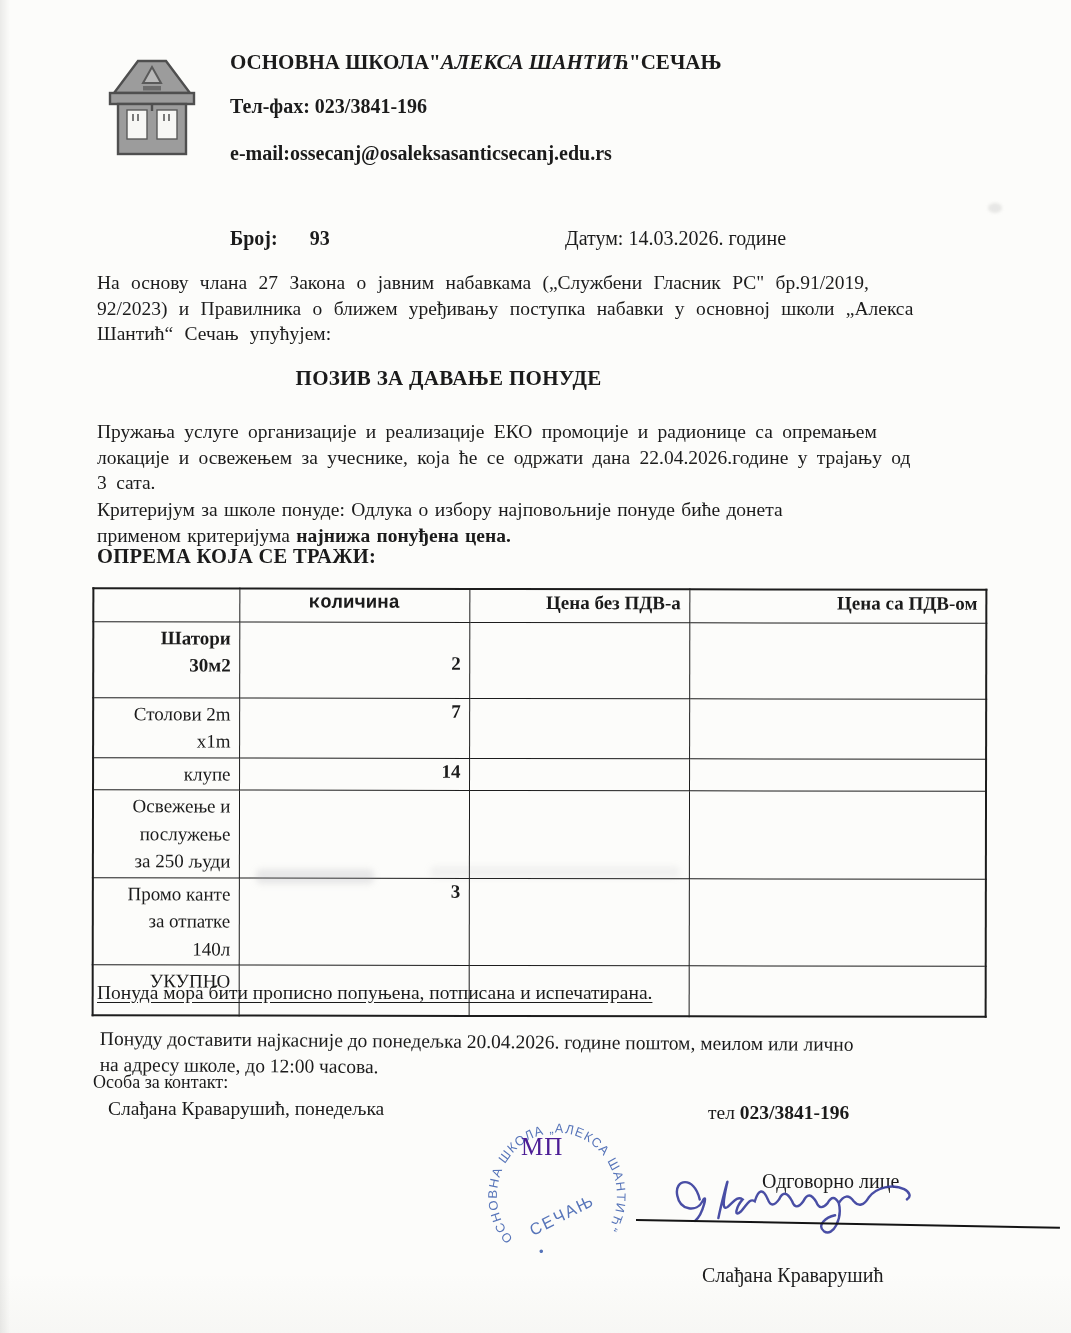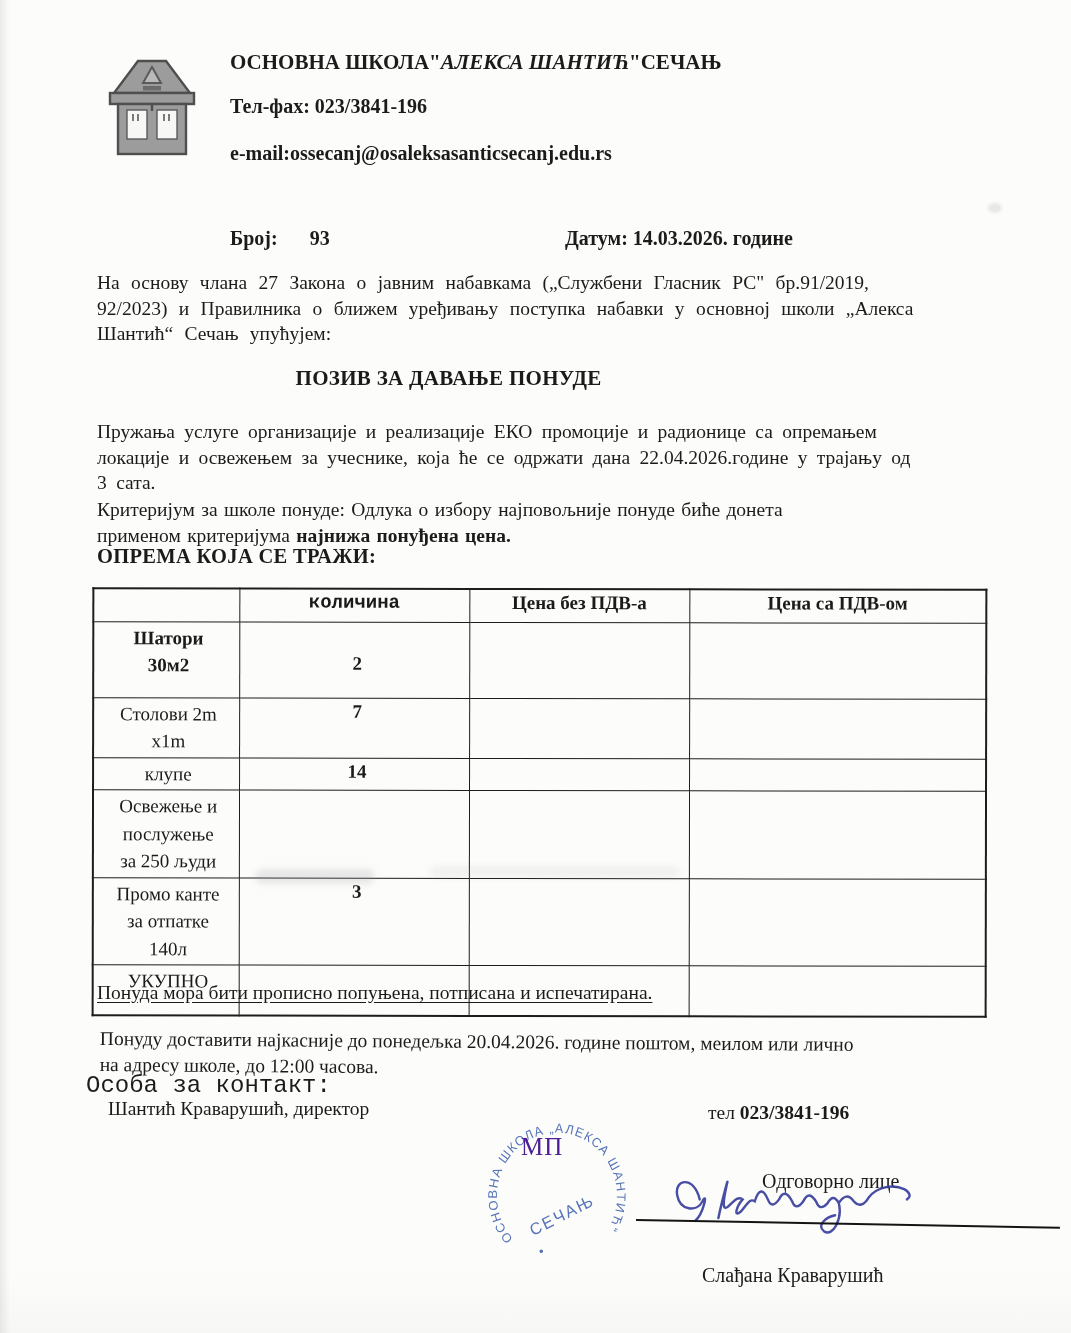--- a/index.html
+++ b/index.html
@@ -27,47 +27,47 @@
   
   .logo{left:103px;top:58px;width:97px;height:102px;}
   .hline{left:230px;font-weight:bold;white-space:nowrap;}
   .l-name{top:50px;font-size:21px;}
   .l-name .it{font-style:italic;margin-top:34px;}
   .l-tel{top:95px;font-size:20px;}
   .l-email{top:142px;font-size:20px;}
   .l-addr{top:187px;font-size:20px;}
   .l-broj{top:227px;font-size:20px;}
   .l-broj .num{margin-left:32px;}
-  .l-datum{left:565px;top:227px;font-size:20px;font-weight:bold;white-space:nowrap;}
+  .l-datum{left:565px;top:227px;font-size:20px;font-weight:normal;white-space:nowrap;}
 
   
   .para{font-size:19.5px;line-height:1.32;white-space:pre-line;}
   .intro{left:97px;top:270px;width:893px;word-spacing:6.5px;}
   .doc-title{left:0;top:366px;width:897px;text-align:center;font-size:21px;font-weight:bold;letter-spacing:0.3px;}
   .service{left:97px;top:419px;width:900px;word-spacing:4.5px;}
   .criteria{left:97px;top:497px;width:900px;word-spacing:1.5px;}
   .equip-h{left:97px;top:545px;font-size:20.5px;font-weight:bold;letter-spacing:0.3px;}
 
   
   .tbl{left:92px;top:588px;border-collapse:collapse;table-layout:fixed;transform:rotate(0.1deg);}
-  .tbl td,.tbl th{border:1.6px solid #1d1d1d;vertical-align:top;padding:2px 8px;font-size:19px;text-align:center;overflow:hidden;}
+  .tbl td,.tbl th{border:1.6px solid #1d1d1d;vertical-align:top;padding:2px 8px;font-size:19px;text-align:right;overflow:hidden;}
   .tbl{border:2.2px solid #1d1d1d;}
   .tbl th{font-weight:bold;}
   .th-qty{text-align:center !important;font-family:Liberation Mono, monospace;}
   .cell-item{white-space:pre-line;line-height:1.45;padding-left:12px !important;}
   .cell-qty{font-weight:bold;padding-left:14px !important;}
   .row-tents .cell-item{font-weight:bold;}
   .row-tents .cell-qty{padding-top:30px !important;}
   .r-h{height:33px;} .r-1{height:76px;} .r-2{height:53px;} .r-3{height:26px;}
   .r-4{height:79px;} .r-5{height:77px;} .r-6{height:50px;}
 
   
   .note{left:97px;top:982px;font-size:19.5px;text-decoration:underline;text-underline-offset:3px;white-space:nowrap;}
   .delivery{left:100px;top:1026px;width:905px;transform:rotate(0.45deg);transform-origin:left top;}
-  .contact-label{left:86px;top:1072px;font-size:24px;font-family:Liberation Mono, monospace;}
+  .contact-label{left:93px;top:1072px;font-size:18px;}
   .person{left:108px;top:1098px;font-size:19.5px;}
   .telline{left:708px;top:1102px;font-size:19.5px;}
   .telline b{font-weight:bold;}
 
   
   .stamp{left:487px;top:1112px;width:140px;height:150px;opacity:0.9;}
   .mp{left:521px;top:1133px;font-size:25px;color:#4c1d95;letter-spacing:1px;}
   .sig-label{left:762px;top:1170px;font-size:20px;}
   .sig-svg{left:668px;top:1156px;width:252px;height:98px;}
   .sig-line{left:636px;top:1219px;width:424px;height:2.4px;background:#141414;transform:rotate(1.05deg);transform-origin:left center;}
@@ -176,21 +176,21 @@
     </table>
 
   <div class="abs bleed bleed-a"></div>
   <div class="abs bleed bleed-b"></div>
   <div class="abs speck"></div>
 
   <div class="abs note">Понуда мора бити прописно попуњена, потписана и испечатирана.</div>
   <div class="abs para delivery">Понуду доставити најкасније до понедељка 20.04.2026. године поштом, меилом или лично
 на адресу   школе, до 12:00 часова.</div>
   <div class="abs contact-label">Особа за контакт:</div>
-  <div class="abs person">Шантић Краварушић, директор</div>
+  <div class="abs person">Слађана Краварушић, понедељка</div>
   <div class="abs telline"><span>тел</span>&nbsp;<b>023/3841-196</b></div>
 
   <svg class="abs stamp" viewBox="0 0 140 150" aria-hidden="true">
     <g transform="translate(0,4) scale(1,1.05)">
       <defs>
         <path id="ringPath" d="M 27.6,118.4 A 60,60 0 1 1 112.4,118.4"></path>
       </defs>
       <text font-family="Liberation Sans, sans-serif" font-size="12.5" fill="#4566b2" letter-spacing="1.2">
         <textPath href="#ringPath" startOffset="2">ОСНОВНА ШКОЛА „АЛЕКСА ШАНТИЋ“</textPath>
       </text>

